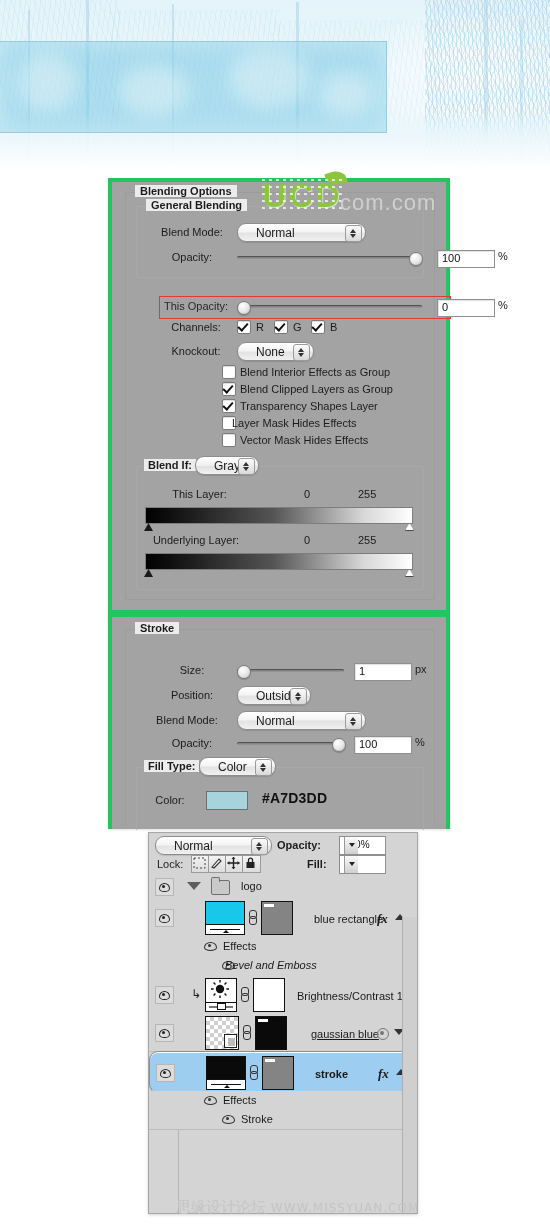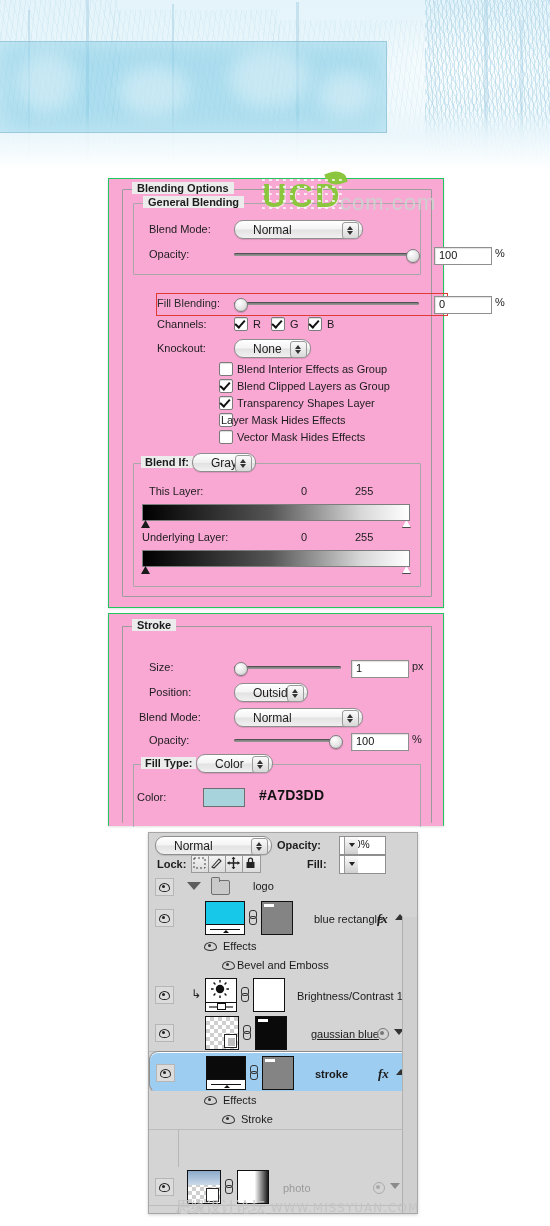--- a/index.html
+++ b/index.html
@@ -28,31 +28,31 @@
      repeating-linear-gradient(112deg, rgba(158,204,226,.35) 0 1px, rgba(255,255,255,0) 1px 5px);}
   .trunk{position:absolute;background:rgba(168,208,228,.5);}
   .bn-ground{position:absolute;left:0;bottom:0;width:550px;height:60px;
      background:linear-gradient(180deg, rgba(222,241,249,0) 0%, rgba(233,246,251,.9) 40%, #ffffff 100%);}
   .bn-rect{position:absolute;left:-2px;top:41px;width:387px;height:90px;
      background:rgba(120,200,228,.55);border:1px solid rgba(150,195,214,.75);
      box-shadow:inset 0 0 24px rgba(255,255,255,.35);}
   .bn-rect .blob{position:absolute;border-radius:50%;filter:blur(9px);background:rgba(255,255,255,.35);}
 
   
-  .panel{position:absolute;background:#f9a8d4;border:1px solid #22c55e;
+  .panel{position:absolute;background:#a3a3a3;border:4px solid #22c55e;
      box-shadow:0 1px 2px rgba(0,0,0,.12);}
   .p-blend{left:108px;top:178px;width:334px;height:428px;}
   .p-stroke{left:108px;top:613px;width:334px;height:212px;border-bottom:none;}
 
   .group{position:absolute;border:1px solid #9c9c9c;border-radius:1px;}
   .group>.gtitle{position:absolute;top:-8px;left:9px;background:#ececec;padding:0 5px;
      font-size:11px;font-weight:bold;color:#1c1c1c;white-space:nowrap;line-height:12px;}
   .group.sub{border-color:#a8a8a8;}
 
-  .lbl{position:absolute;font-size:11px;color:#1c1c1c;text-align:left;white-space:nowrap;}
+  .lbl{position:absolute;font-size:11px;color:#1c1c1c;text-align:center;white-space:nowrap;}
   .plain{position:absolute;font-size:11px;color:#1c1c1c;white-space:nowrap;}
 
   
   .sel{position:absolute;height:17px;border:1px solid #8d8d8d;border-radius:9px;
      background:linear-gradient(180deg,#ffffff 0%,#f4f4f4 48%,#e2e2e2 52%,#f0f0f0 100%);
      box-shadow:inset 0 1px 0 #fff, 0 1px 1px rgba(0,0,0,.12);}
   .sel .txt{position:absolute;left:18px;top:2px;font-size:12px;color:#1c1c1c;white-space:nowrap;}
   .sel .arrows{position:absolute;right:3px;top:1px;width:15px;height:15px;border-radius:3px;
      background:linear-gradient(180deg,#fbfbfb,#d9d9d9);border:1px solid #9a9a9a;}
   .sel .arrows:before,.sel .arrows:after{content:"";position:absolute;left:4px;border-left:3.5px solid transparent;border-right:3.5px solid transparent;}
@@ -206,21 +206,21 @@
       <span class="track"></span>
       <span class="knob" style="left:172px;"></span>
     </div>
     <div class="field" style="left:325px;top:68px;width:56px;">
       <span>100</span>
     </div>
     <span class="plain" style="left:386px;top:68px;">%</span>
 
 
     <div class="redbox" style="left: 47px; top: 114px; width: 290px; height: 21px; border-color: rgb(224, 58, 53);"></div>
-    <span class="lbl" style="left:48px;top:118px;width:72px;color:#2a2a2a;">Fill Blending:</span>
+    <span class="lbl" style="left:48px;top:118px;width:72px;color:#2a2a2a;">This Opacity:</span>
     <div class="slider" style="left:125px;top:116px;width:185px;">
       <span class="track"></span>
       <span class="knob" style="left:0px;"></span>
     </div>
     <div class="field" style="left:325px;top:117px;width:56px;">
       <span>0</span>
     </div>
     <span class="plain" style="left:386px;top:117px;">%</span>
 
     <span class="lbl" style="left:48px;top:139px;width:72px;">Channels:</span>
@@ -237,21 +237,21 @@
       <span class="arrows"></span>
     </div>
 
     <span class="cbox" style="left:110px;top:183px;"></span>
     <span class="plain" style="left:128px;top:184px;">Blend Interior Effects as Group</span>
     <span class="cbox on" style="left:110px;top:200px;"></span>
     <span class="plain" style="left:128px;top:201px;">Blend Clipped Layers as Group</span>
     <span class="cbox on" style="left:110px;top:217px;"></span>
     <span class="plain" style="left:128px;top:218px;">Transparency Shapes Layer</span>
     <span class="cbox" style="left:110px;top:234px;"></span>
-    <span class="plain" style="left:112px;top:235px;">Layer Mask Hides Effects</span>
+    <span class="plain" style="left:120px;top:235px;">Layer Mask Hides Effects</span>
     <span class="cbox" style="left:110px;top:251px;"></span>
     <span class="plain" style="left:128px;top:252px;">Vector Mask Hides Effects</span>
 
     <div class="group sub" style="left:24px;top:284px;width:286px;height:122px;"></div>
     <span class="plain b" style="left:32px;top:277px;background:#ececec;padding:0 4px;font-weight:bold;">Blend If:</span>
     <div class="sel" style="left:83px;top:274px;width:62px;background:linear-gradient(180deg,#ffffff,#efefef 50%,#e0e0e0 52%,#f2f2f2);">
       <span class="txt">Gray</span>
       <span class="arrows"></span>
     </div>
 
@@ -337,21 +337,21 @@
       <div class="sel" style="left:6px;top:3px;width:115px;">
         <span class="txt">Normal</span>
         <span class="arrows"></span>
       </div>
       <span class="plain" style="left:128px;top:6px;font-weight:bold;">Opacity:</span>
       <div class="lp-small" style="left:190px;top:3px;width:45px;">
         <span>100%</span>
         <span class="dd"></span>
       </div>
 
-      <span class="plain" style="left:8px;top:25px;font-weight:bold;">Lock:</span>
+      <span class="plain" style="left:8px;top:25px;font-weight:normal;">Lock:</span>
       <span class="lockbtn" style="left:42px;top:22px;">
         <svg width="15" height="14" viewBox="0 0 15 14">
             <rect x="2" y="2" width="11" height="10" fill="none" stroke="#444" stroke-width="1" stroke-dasharray="2 2"></rect>
           </svg>
       </span>
       <span class="lockbtn" style="left:59px;top:22px;">
         <svg width="15" height="14" viewBox="0 0 15 14">
             <path d="M3 11 L10 3 L12 5 L5 12 Z" fill="none" stroke="#333" stroke-width="1.1"></path>
           </svg>
       </span>
@@ -376,21 +376,21 @@
 
     <div class="rows">
       <span class="vsep"></span>
 
       <div class="row" style="top:0px;height:22px;">
         <span class="eye" style="top:3px;">
             <i></i>
           </span>
         <span class="tri dn-big" style="left:38px;top:7px;"></span>
         <span class="folder" style="left:62px;top:5px;"></span>
-        <span class="lname" style="left:92px;top:5px;margin-left:12px;">logo</span>
+        <span class="lname" style="left:92px;top:5px;">logo</span>
       </div>
 
       <div class="row" style="top:22px;height:40px;">
         <span class="eye" style="top:12px;">
             <i></i>
           </span>
         <span class="thumb" style="left:56px;top:4px;width:38px;height:32px;background:#18c8e8;">
           <span style="position:absolute;left:0;bottom:0;width:100%;height:9px;background:#fff;border-top:1px solid #111;"></span>
           <span style="position:absolute;left:4px;bottom:4px;width:30px;height:1px;background:#111;"></span>
           <span style="position:absolute;left:17px;bottom:1px;border-left:3px solid transparent;border-right:3px solid transparent;border-bottom:3px solid #111;"></span>
@@ -408,21 +408,21 @@
         <span class="eyes" style="left:55px;top:5px;">
             <i></i>
           </span>
         <span class="lname" style="left:74px;top:3px;">Effects</span>
       </div>
 
       <div class="row sub" style="top:81px;height:19px;">
         <span class="eyes" style="left:73px;top:5px;">
             <i></i>
           </span>
-        <span class="lname" style="left:88px;top:3px;">Bevel and Emboss</span>
+        <span class="lname" style="left:76px;top:3px;font-style:italic;">Bevel and Emboss</span>
       </div>
 
       <div class="row" style="top:100px;height:38px;">
         <span class="eye" style="top:11px;">
             <i></i>
           </span>
         <span class="arrowin" style="left:42px;top:12px;">↳</span>
         <span class="thumb" style="left:56px;top:3px;width:30px;height:32px;background:#fff;">
           <svg width="28" height="22" viewBox="0 0 28 22" style="position:absolute;left:0;top:0;">
             <circle cx="14" cy="10" r="4.2" fill="#111"></circle>
@@ -482,34 +482,20 @@
       </div>
 
       <div class="row sub" style="top:235px;height:19px;">
         <span class="eyes" style="left:73px;top:5px;">
             <i></i>
           </span>
         <span class="lname" style="left:92px;top:3px;">Stroke</span>
       </div>
 
 
-      <div class="row" style="top:292px;height:38px;">
-        <span class="eye" style="top:11px;">
-            <i></i>
-          </span>
-        <span class="thumb checker" style="left:38px;top:3px;width:32px;height:32px;">
-          <span style="position:absolute;left:0;top:0;width:100%;height:14px;background:linear-gradient(180deg,#8ca9c9,#c9d9ea);"></span>
-          <span style="position:absolute;right:1px;bottom:1px;width:11px;height:12px;background:#fff;border:1px solid #222;"></span>
-        </span>
-        <span class="linkicon" style="left:75px;top:12px;"></span>
-        <span class="maskthumb" style="left:88px;top:3px;width:30px;height:32px;background:linear-gradient(90deg,#fff 55%,#1b1b1b 100%);"></span>
-        <span class="lname dim" style="left:134px;top:15px;">photo</span>
-        <span class="clipmask" style="left:224px;top:15px;opacity:.45;"></span>
-        <span class="tri down" style="left:241px;top:16px;opacity:.45;"></span>
-      </div>
 
       <span class="scrollcol"></span>
     </div>
   </div>
 
   <div class="botwm">
     <b>思缘设计论坛</b>
     <span class="en">WWW.MISSYUAN.COM</span>
   </div>
 

